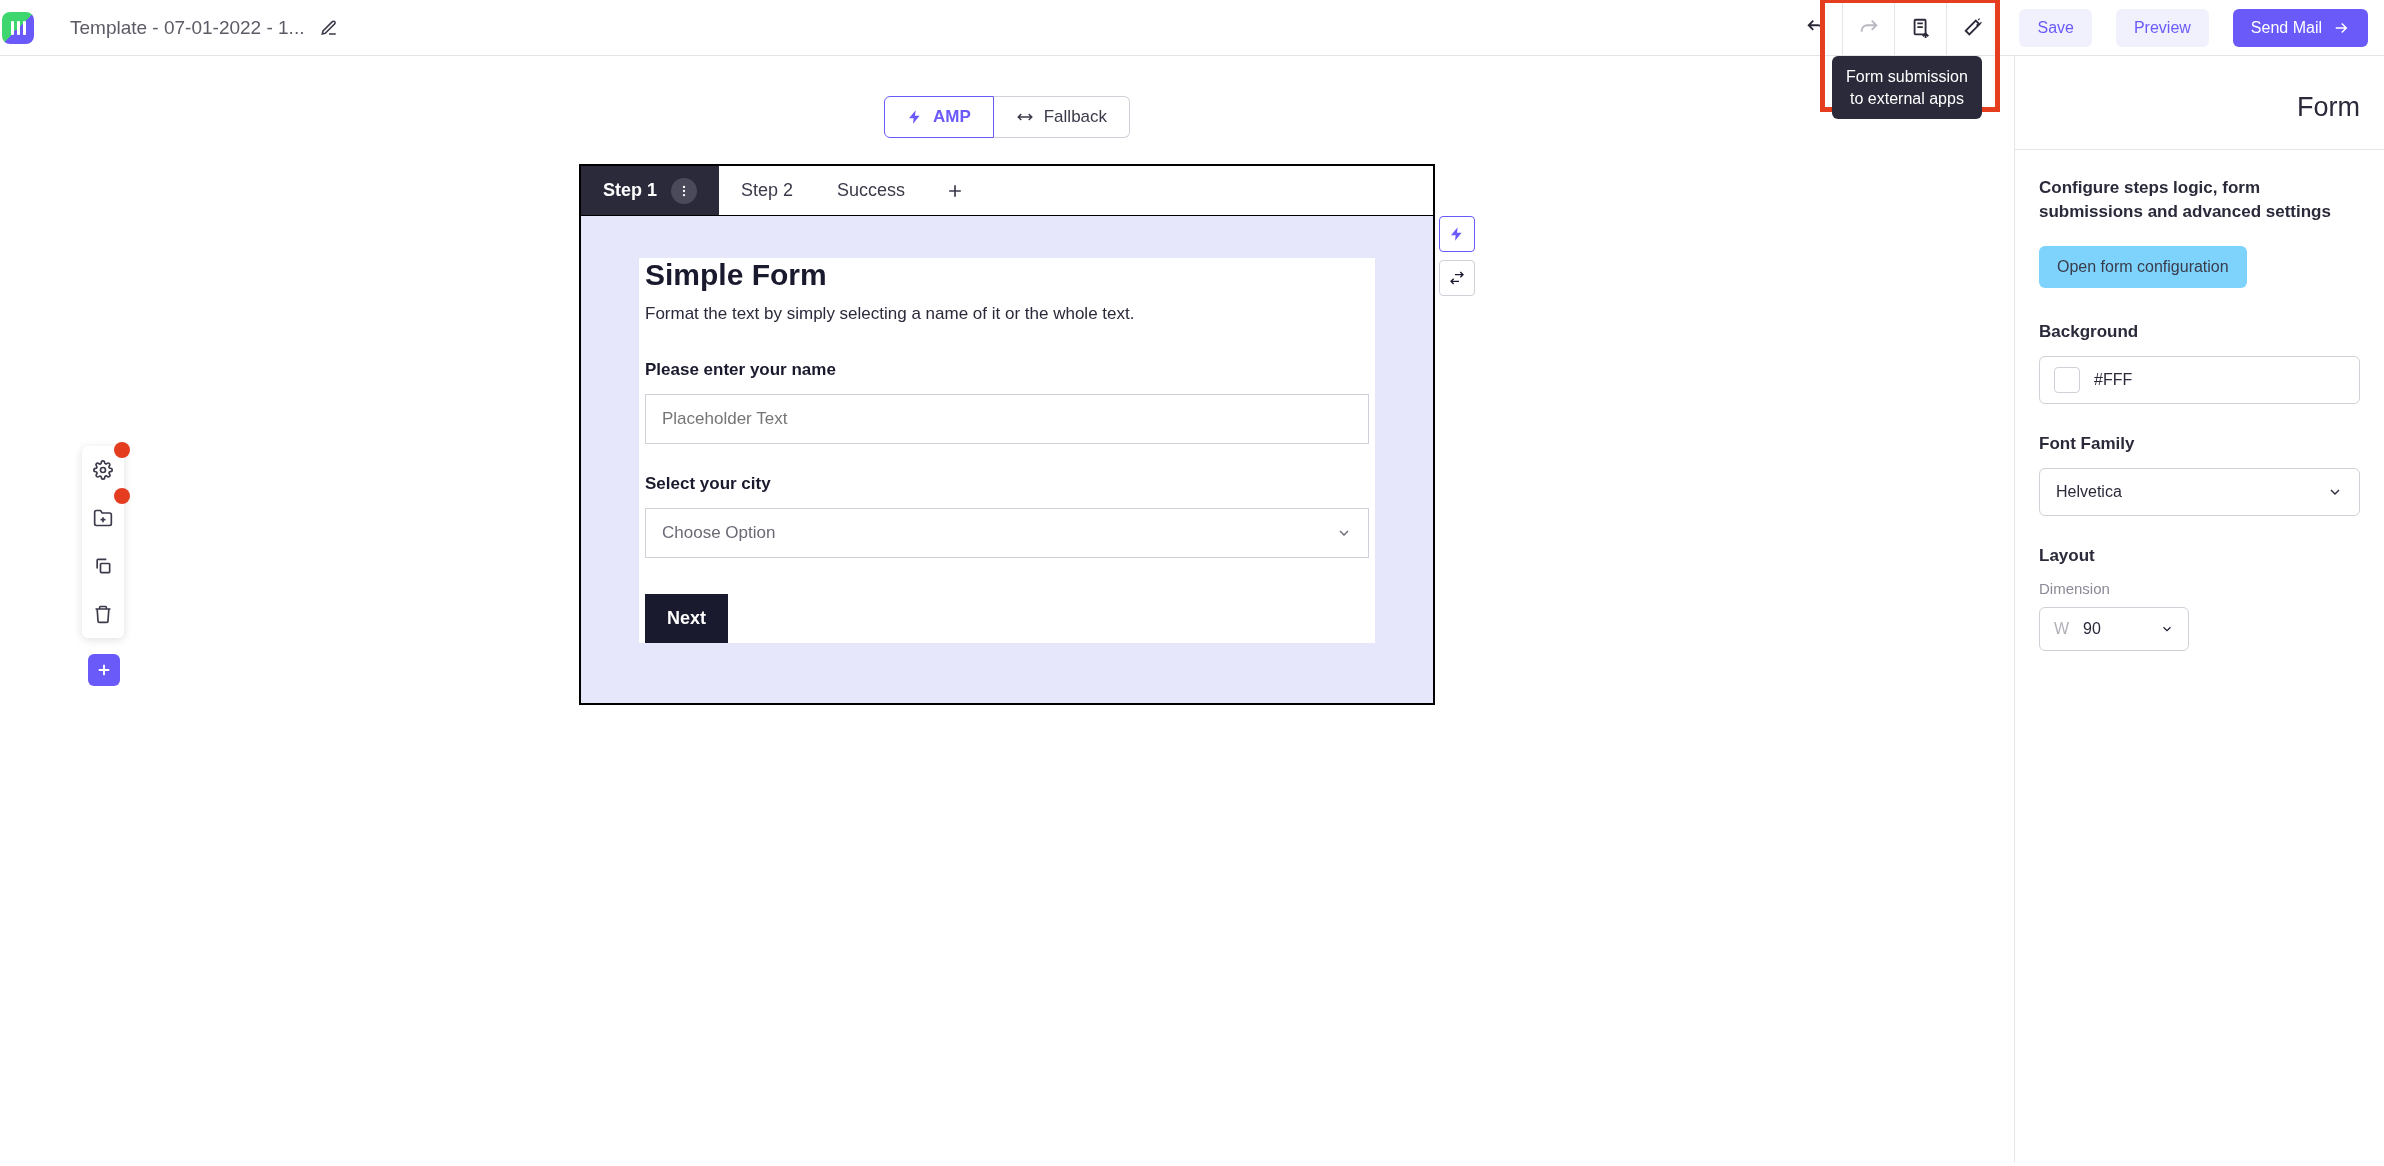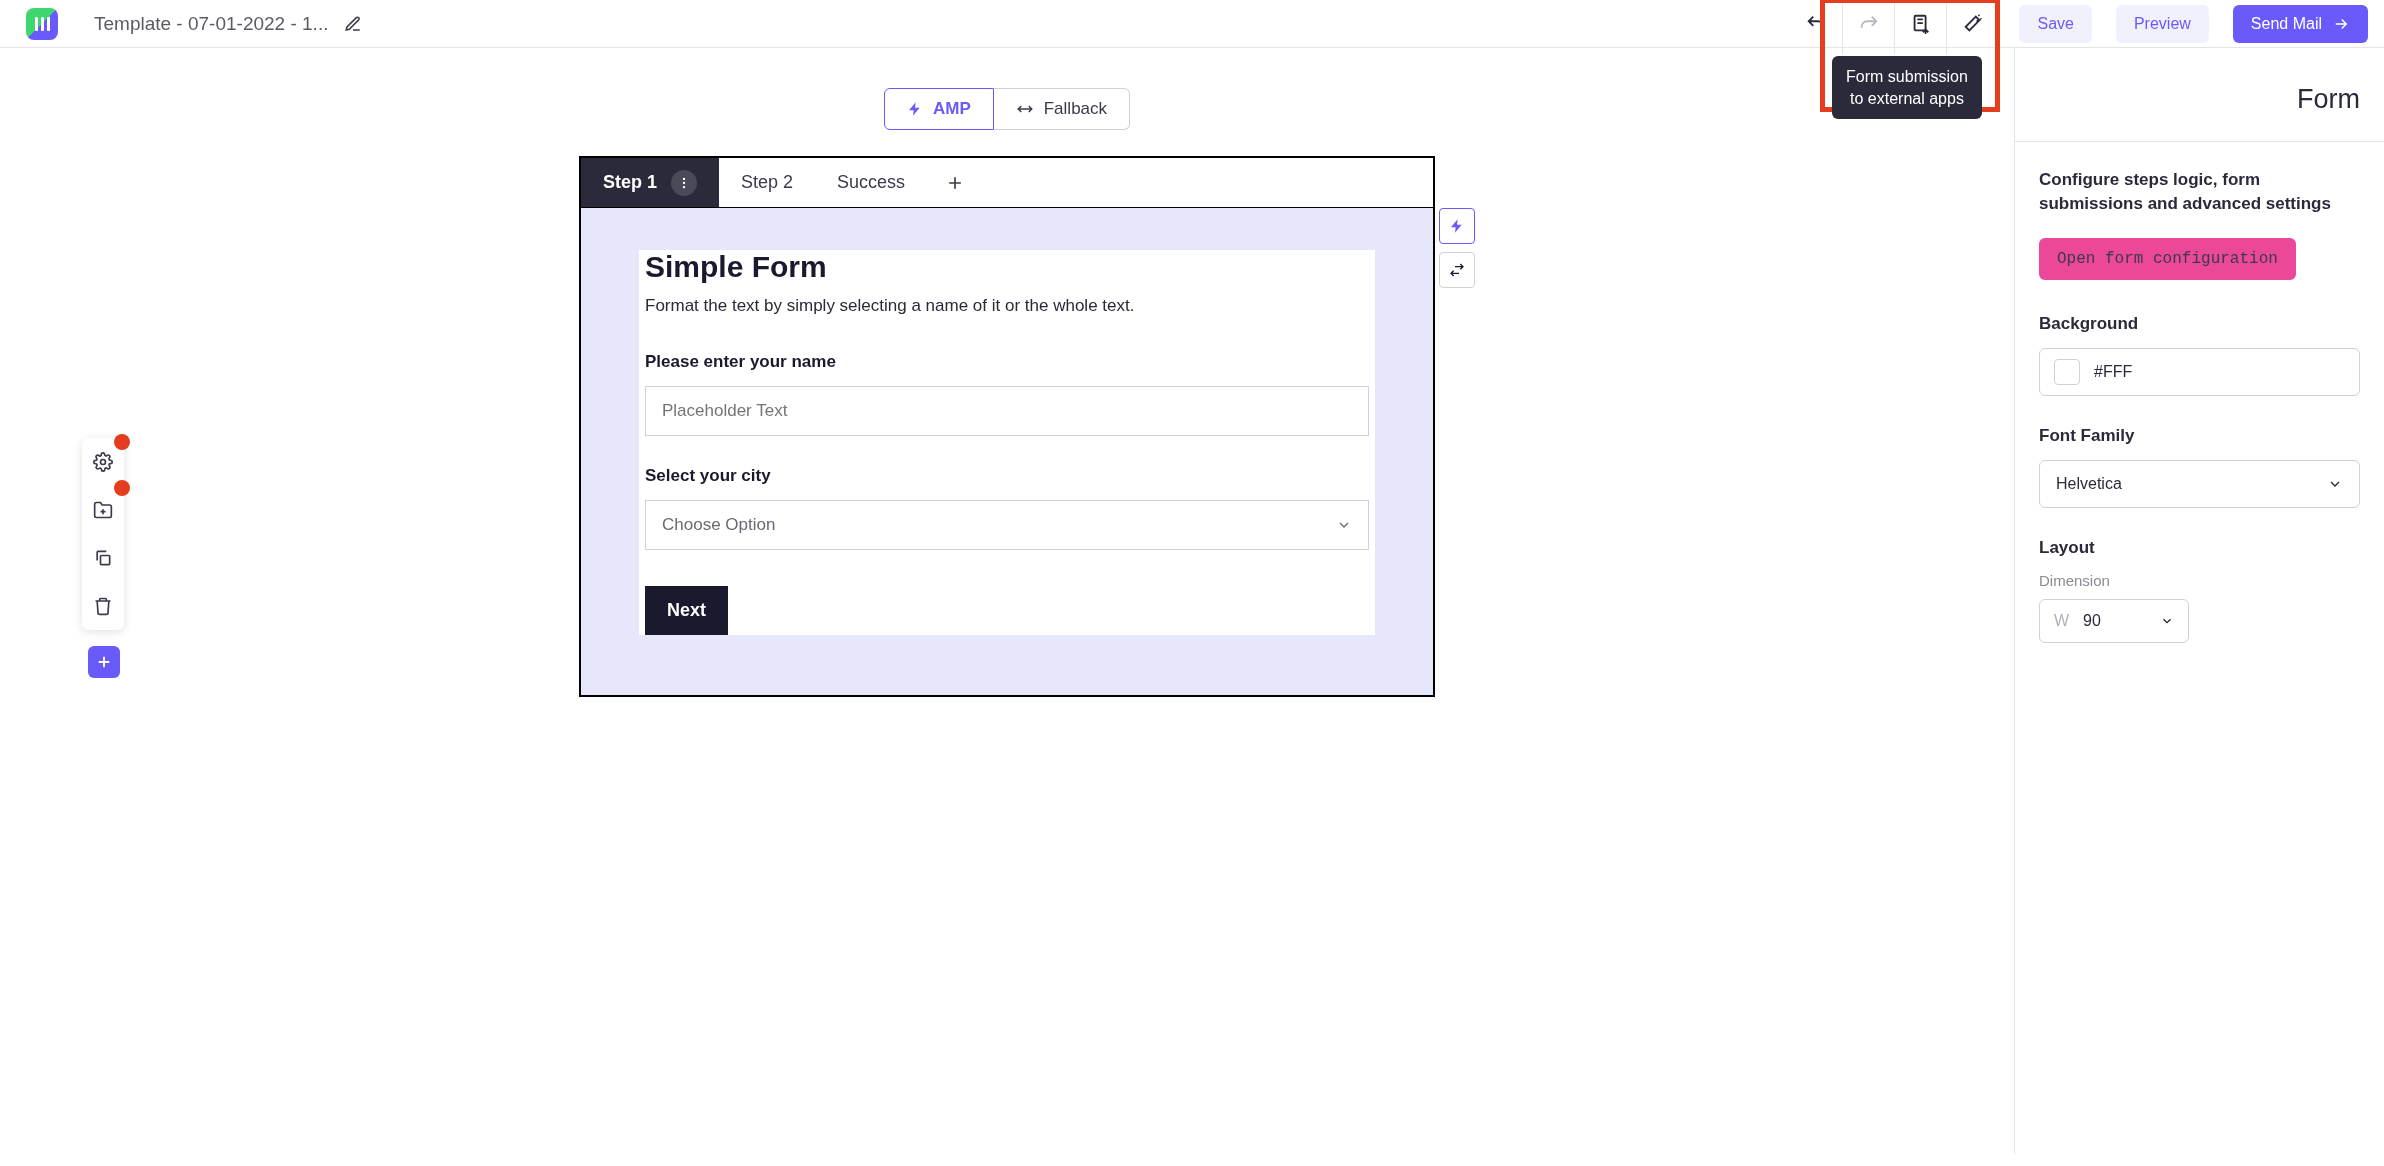--- a/index.html
+++ b/index.html
@@ -9,23 +9,23 @@
     }
     body {
       font-family: -apple-system, BlinkMacSystemFont, "Segoe UI", Helvetica, Arial, sans-serif;
       background: #fff;
       color: #1a1a2e;
       overflow: hidden;
     }
     .topbar {
       display: flex;
       align-items: center;
-      height: 48px;
+      height: 56px;
       border-bottom: 1px solid #e5e5e8;
-      padding: 0 16px 0 26px;
+      padding: 0 16px 0 2px;
       position: relative;
     }
     .logo {
       width: 32px;
       height: 32px;
       border-radius: 8px;
       background: linear-gradient(135deg, #3ed66e 0%, #3ed66e 50%, #6a5af9 50%, #6a5af9 100%);
       display: flex;
       align-items: center;
       justify-content: center;
@@ -337,29 +337,28 @@
       padding: 26px 24px;
     }
     .panel-desc {
       font-size: 17px;
       font-weight: 600;
       color: #2a2a3a;
       line-height: 1.4;
       margin-bottom: 22px;
     }
     .config-btn {
-      background: #ec4899;
+      background: #7dd3fc;
       border: none;
       padding: 12px 18px;
       font-size: 16px;
       color: #3a3a4a;
       border-radius: 6px;
       cursor: pointer;
       margin-bottom: 34px;
-      font-family: Liberation Mono, monospace;
     }
     .panel-section-label {
       font-size: 17px;
       font-weight: 600;
       color: #2a2a3a;
       margin-bottom: 14px;
     }
     .color-input {
       border: 1px solid #d0d0d8;
       border-radius: 6px;

